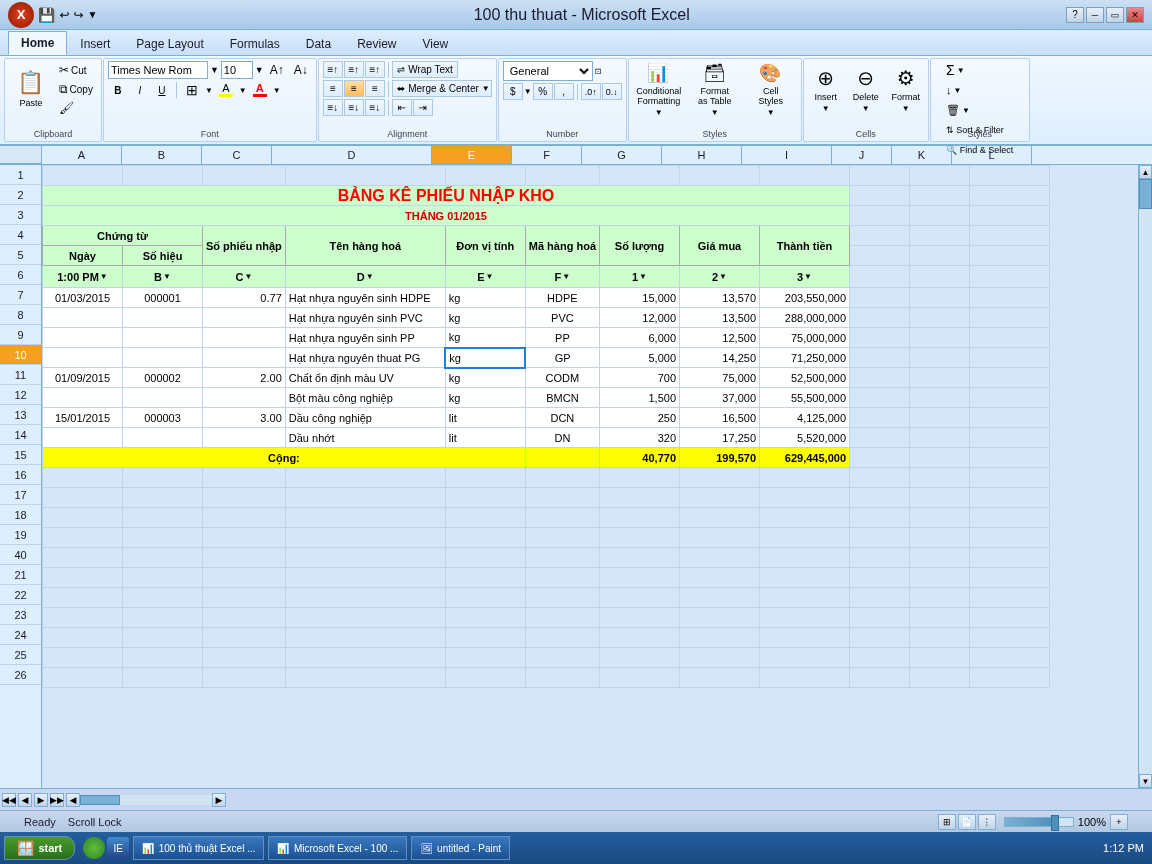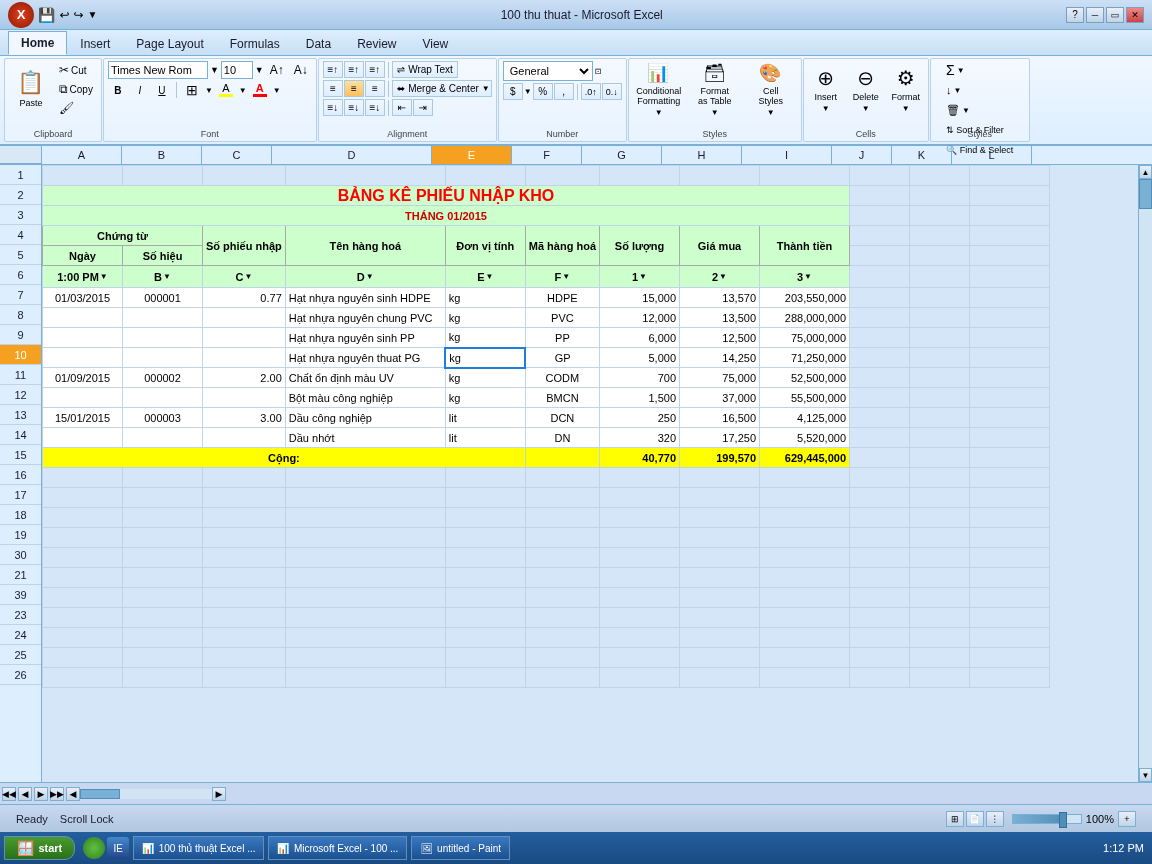--- a/index.html
+++ b/index.html
@@ -1,20 +1,20 @@
 <!DOCTYPE html>
 <html><head>
   <meta charset="utf-8">
   <style>
     * { margin: 0; padding: 0; box-sizing: border-box; }
     body { font-family: 'Segoe UI', Tahoma, sans-serif; font-size: 11px; background: #d4e6f7; width: 1152px; height: 864px; overflow: hidden; }
 
     
     #title-bar { background: linear-gradient(to bottom, #cce0f5, #a8c8e8); height: 30px; display: flex; align-items: center; justify-content: space-between; padding: 0 8px; border-bottom: 1px solid #7ab0d4; }
-    #title-bar .title { font-size: 12px; color: #1a1a2e; flex: 1; text-align: center; }
+    #title-bar .title { font-size: 16px; color: #1a1a2e; flex: 1; text-align: center; }
     #title-bar .win-controls { display: flex; gap: 2px; }
     #title-bar .win-btn { width: 18px; height: 16px; border: 1px solid #7a9fc0; background: linear-gradient(to bottom, #e8f0f8, #c0d4e8); font-size: 9px; display: flex; align-items: center; justify-content: center; cursor: pointer; }
     #title-bar .left-icons { display: flex; align-items: center; gap: 4px; }
 
     
     #ribbon-tabs { background: linear-gradient(to bottom, #ddeeff, #c8dff5); height: 26px; display: flex; align-items: flex-end; padding-left: 8px; border-bottom: 1px solid #7ab0d4; }
     .ribbon-tab { padding: 4px 12px; font-size: 12px; cursor: pointer; border: 1px solid transparent; border-bottom: none; color: #1a1a2e; }
     .ribbon-tab.active { background: #f0f7ff; border-color: #7ab0d4; border-bottom: 1px solid #f0f7ff; font-weight: bold; }
 
     
@@ -65,21 +65,21 @@
     table.sheet td.center-align { text-align: center; }
     table.sheet td.yellow-total { background: #ffff00; font-weight: bold; text-align: right; }
     table.sheet td.yellow-total-label { background: #ffff00; font-weight: bold; text-align: center; }
 
     
     #sheet-tabs { height: 22px; background: #c8d8f0; display: flex; align-items: center; border-top: 1px solid #7ab0d4; padding-left: 4px; gap: 2px; }
     .sheet-tab { padding: 2px 10px; border: 1px solid #7ab0d4; background: #ddeeff; font-size: 11px; cursor: pointer; border-radius: 3px 3px 0 0; border-bottom: none; }
     .sheet-tab.active { background: white; font-weight: bold; }
 
     
-    #status-bar { height: 28px; background: linear-gradient(to bottom, #c8d8f0, #b0c8e0); display: flex; align-items: center; justify-content: space-between; padding: 0 16px; border-top: 1px solid #7ab0d4; }
+    #status-bar { height: 22px; background: linear-gradient(to bottom, #c8d8f0, #b0c8e0); display: flex; align-items: center; justify-content: space-between; padding: 0 24px; border-top: 1px solid #7ab0d4; }
     #status-bar .left { display: flex; gap: 12px; font-size: 11px; color: #1a1a2e; }
     #status-bar .right { display: flex; align-items: center; gap: 8px; font-size: 11px; }
     .zoom-control { display: flex; align-items: center; gap: 4px; }
 
     
     #taskbar { height: 32px; background: linear-gradient(to bottom, #245e9e, #1a4a82); display: flex; align-items: center; padding: 0 4px; gap: 4px; }
     .taskbar-btn { padding: 2px 8px; background: linear-gradient(to bottom, #3a78c0, #1a5090); border: 1px solid #6090c0; color: white; font-size: 11px; cursor: pointer; display: flex; align-items: center; gap: 4px; height: 24px; }
     .taskbar-start { background: linear-gradient(to bottom, #4a9a30, #2a7018); border-radius: 0 10px 10px 0; padding: 2px 12px; }
     .taskbar-time { color: white; font-size: 11px; margin-left: auto; }
 
@@ -338,23 +338,23 @@
         <div class="row-num active">10</div>
         <div class="row-num">11</div>
         <div class="row-num">12</div>
         <div class="row-num">13</div>
         <div class="row-num">14</div>
         <div class="row-num">15</div>
         <div class="row-num">16</div>
         <div class="row-num">17</div>
         <div class="row-num">18</div>
         <div class="row-num">19</div>
-        <div class="row-num">30</div>
+        <div class="row-num">40</div>
         <div class="row-num">21</div>
-        <div class="row-num">39</div>
+        <div class="row-num">22</div>
         <div class="row-num">23</div>
         <div class="row-num">24</div>
         <div class="row-num">25</div>
         <div class="row-num">26</div>
       </div>
 
       <div id="grid">
         <table class="sheet">
           <colgroup>
             <col style="width:80px;">
@@ -495,21 +495,21 @@
               <td class="data-cell right-align">203,550,000</td>
               <td></td>
               <td></td>
               <td></td>
             </tr>
 
             <tr>
               <td class="data-cell"></td>
               <td class="data-cell"></td>
               <td class="data-cell"></td>
-              <td class="data-cell">Hạt nhựa nguyên chung PVC</td>
+              <td class="data-cell">Hạt nhựa nguyên sinh PVC</td>
               <td class="data-cell">kg</td>
               <td class="data-cell center-align">PVC</td>
               <td class="data-cell right-align">12,000</td>
               <td class="data-cell right-align">13,500</td>
               <td class="data-cell right-align">288,000,000</td>
               <td></td>
               <td></td>
               <td></td>
             </tr>
 

